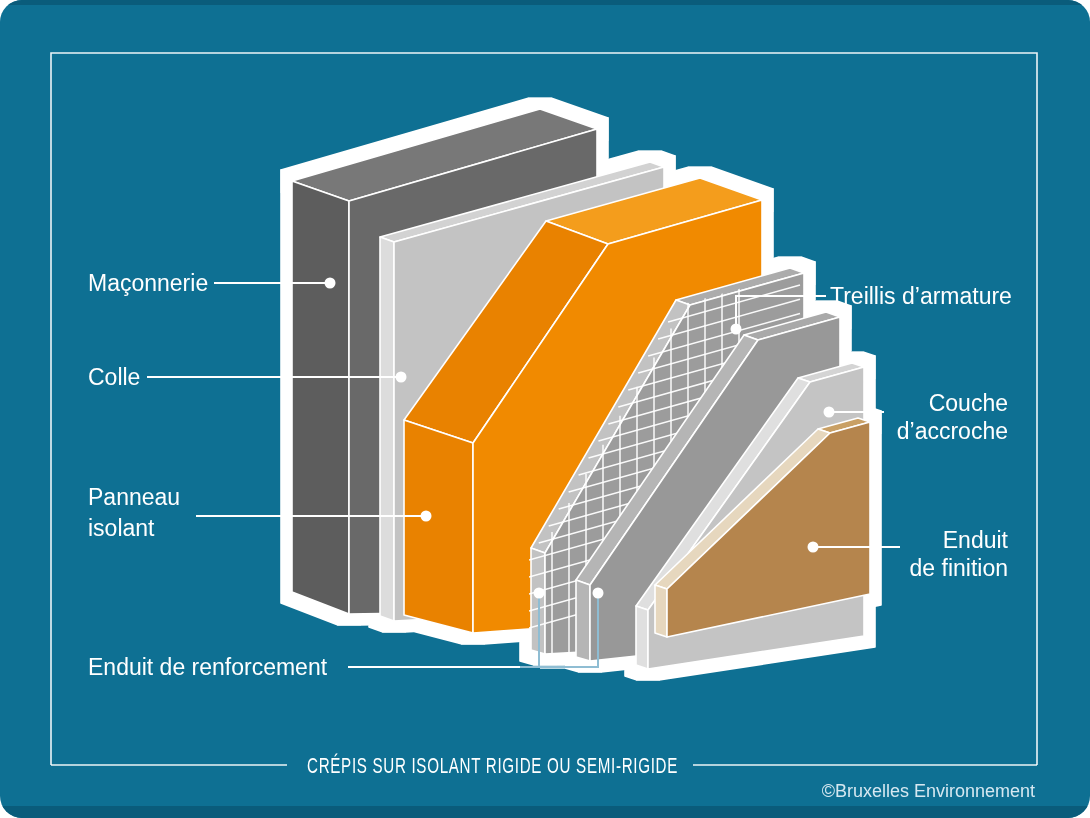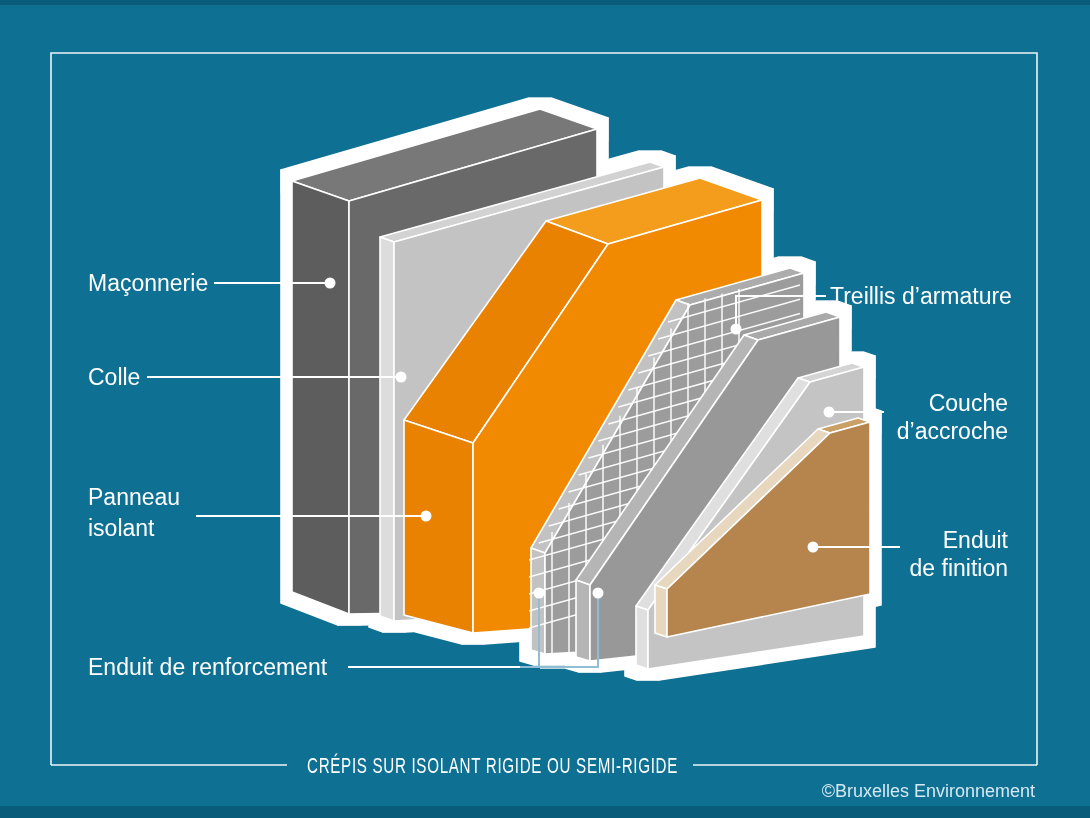--- a/index.html
+++ b/index.html
@@ -1,20 +1,21 @@
 <!DOCTYPE html>
 <html><head>
 <meta charset="utf-8">
 <style>
   html,body{margin:0;padding:0;}
   .stage{
     position:relative;
     width:1090px;height:818px;
     overflow:hidden;
     font-family:"Liberation Sans", sans-serif;
+    border-radius:22px;
   }
   svg{display:block;}
   text{font-family:"Liberation Sans", sans-serif;}
   .lbl{font-size:23px;fill:#ffffff;}
   .title{font-size:22px;fill:#ffffff;letter-spacing:1px;}
   .credit{font-size:18px;fill:#d6e8f1;}
   polygon{stroke:#ffffff;stroke-width:1.6;stroke-linejoin:round;}
   .leader{stroke:#ffffff;stroke-width:2;fill:none;}
   .bracket{stroke:#8fbdd3;stroke-width:2;fill:none;}
   .dot{fill:#ffffff;}

